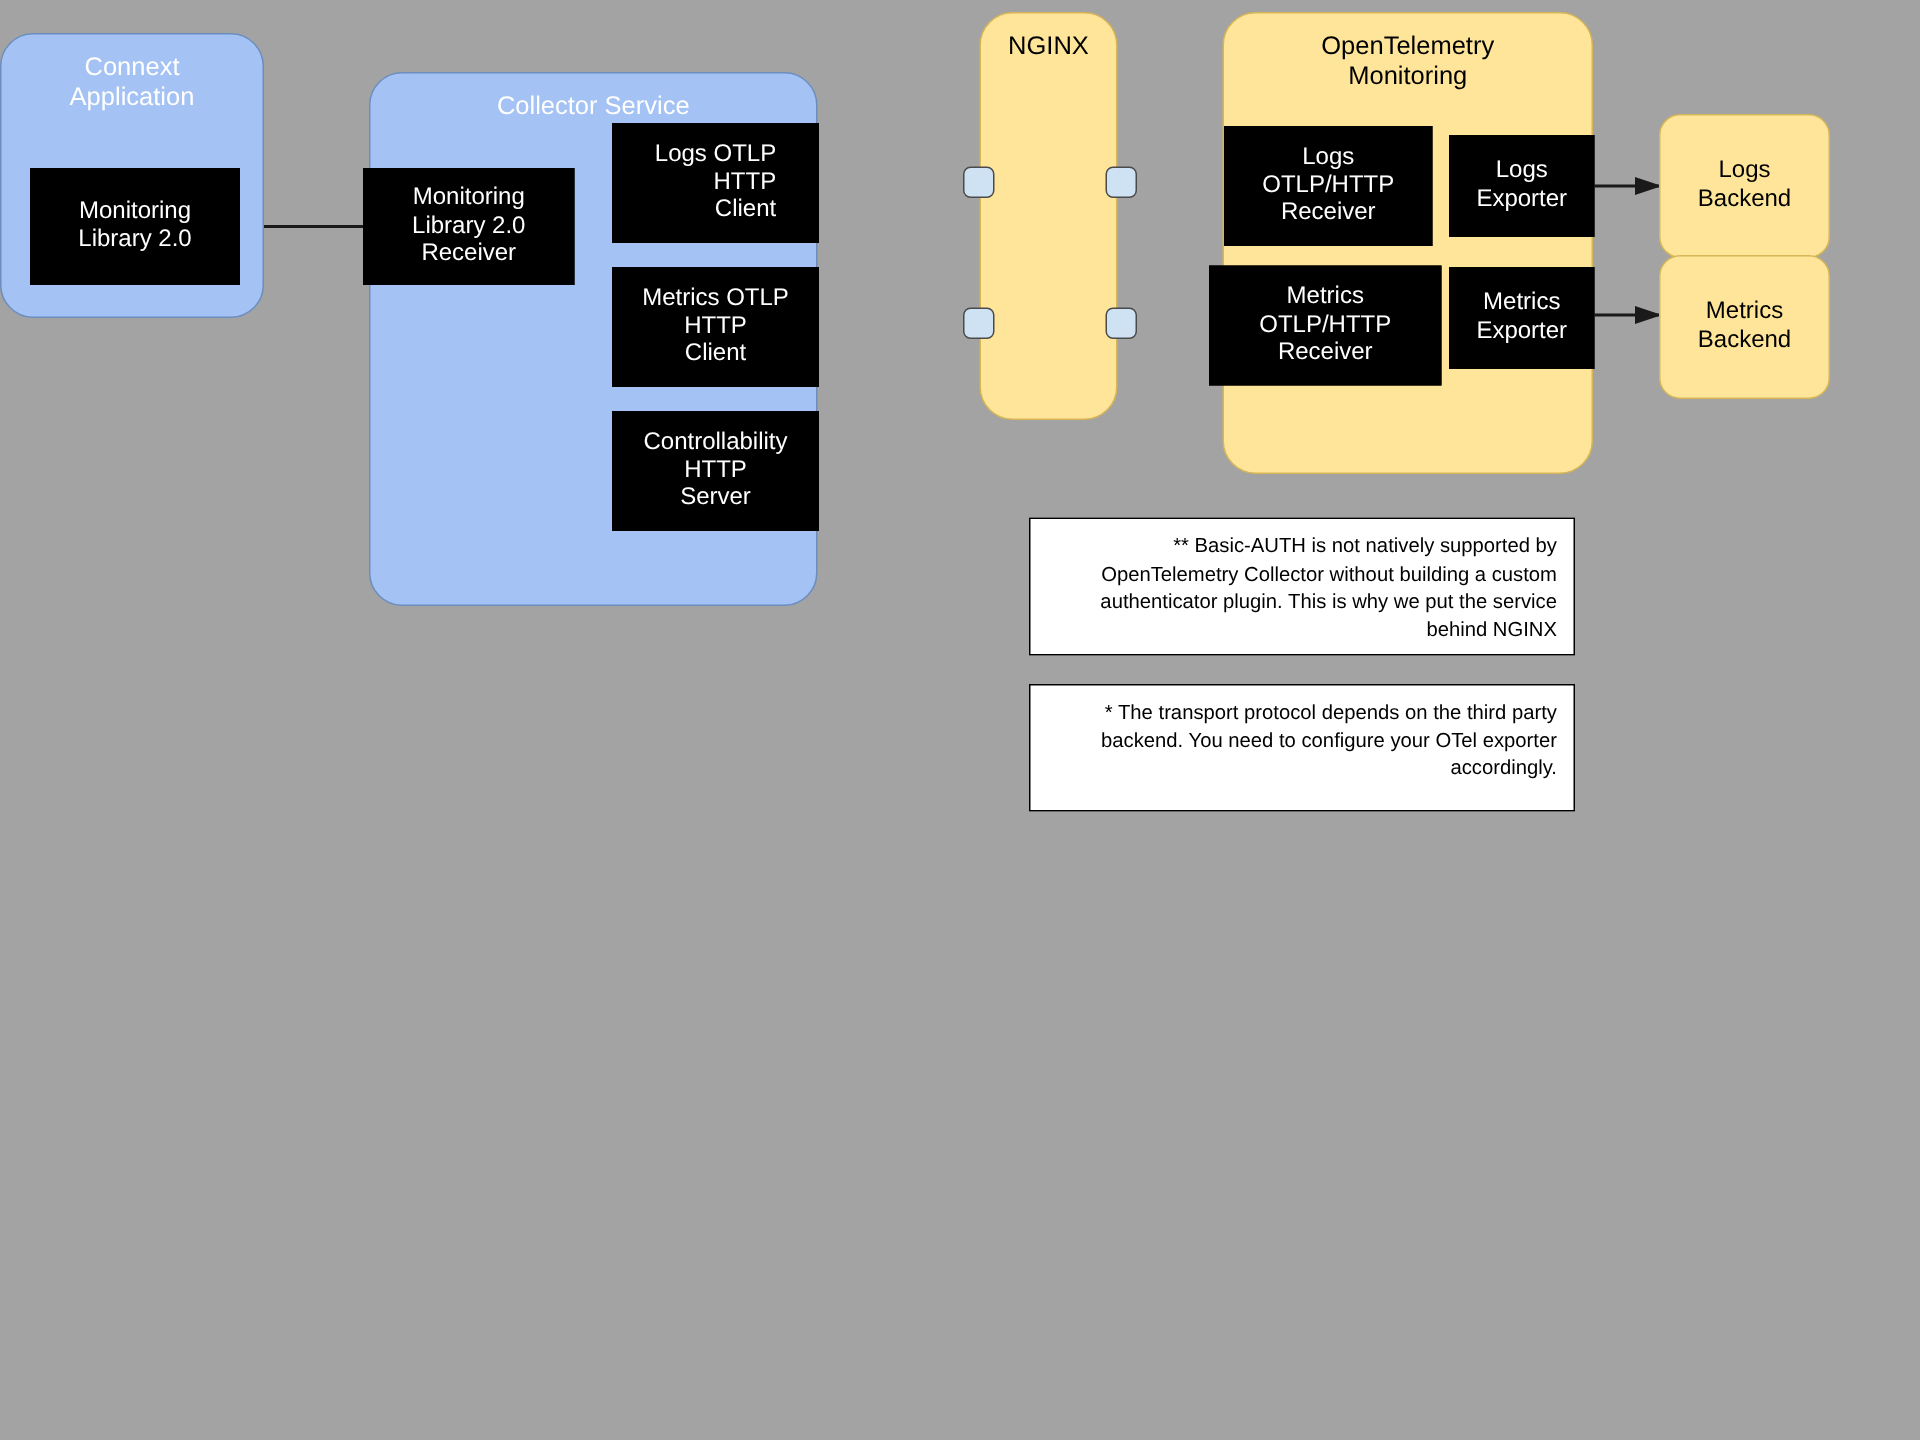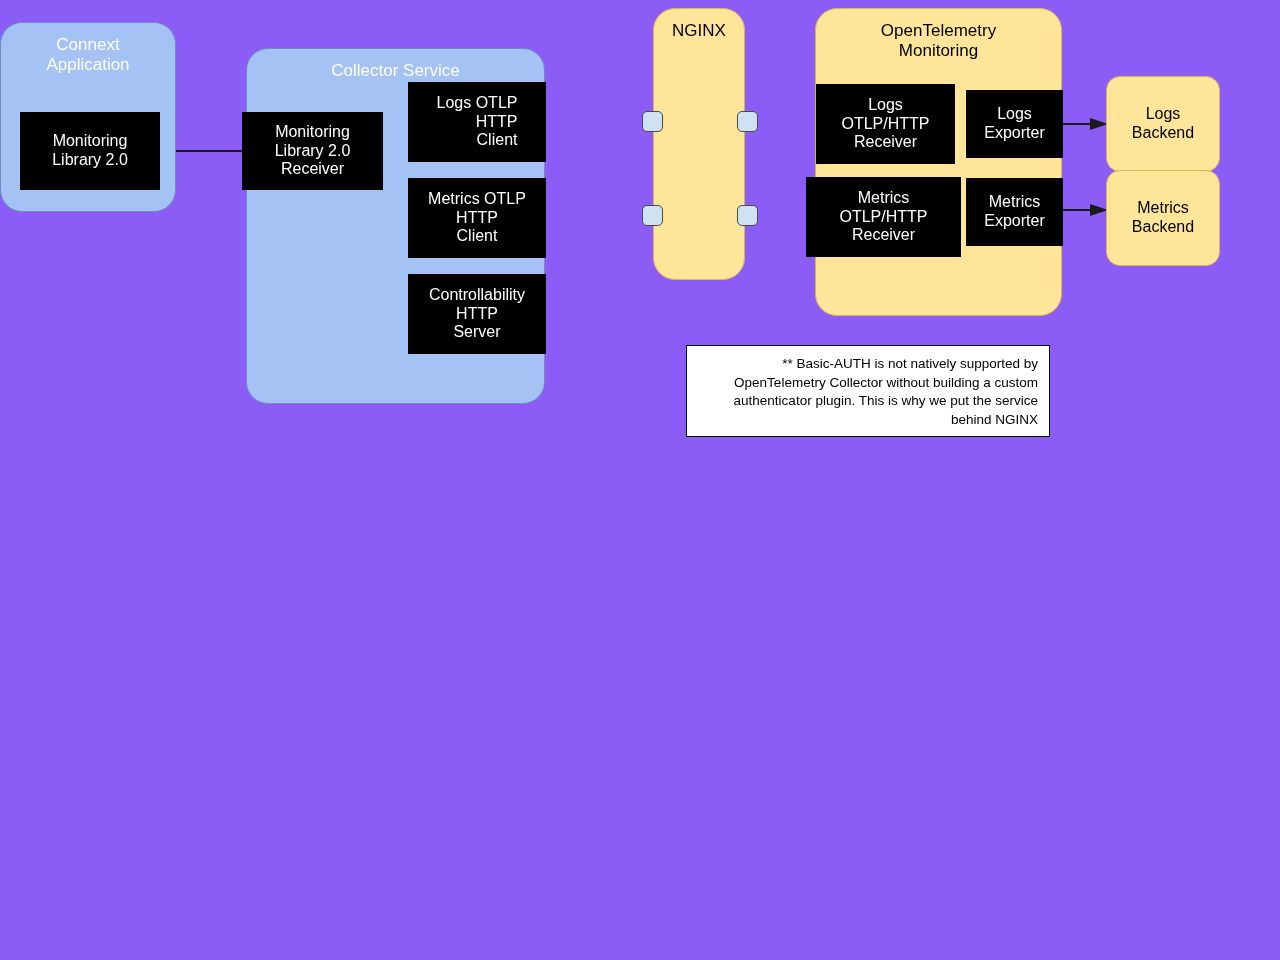--- a/index.html
+++ b/index.html
@@ -8,21 +8,21 @@
     padding: 0;
     background: #000000;
   }
   body {
     font-family: "Liberation Sans", sans-serif;
   }
   #canvas {
     position: relative;
     width: 1280px;
     height: 960px;
-    background: #8b5cf6;
+    background: #a3a3a3;
     overflow: hidden;
   }
   .node {
     position: absolute;
     box-sizing: border-box;
     display: flex;
     align-items: center;
     justify-content: center;
     text-align: center;
     line-height: 1.18;
@@ -191,14 +191,17 @@
 Backend</span>
   </div>
   <div class="node node-yellow" style="left:1106px; top:170px; width:114px; height:96px;">
     <span class="label-multiline">Metrics
 Backend</span>
   </div>
 
   <div class="note" style="left:686px; top:345px; width:364px; height:92px;">
     <span>** Basic-AUTH is not natively supported by OpenTelemetry Collector without building a custom authenticator plugin. This is why we put the service behind NGINX</span>
   </div>
+  <div class="note" style="left:686px; top:456px; width:364px; height:85px;">
+    <span>* The transport protocol depends on the third party backend. You need to configure your OTel exporter accordingly.</span>
+  </div>
 
 </div>
 
 </body></html>

